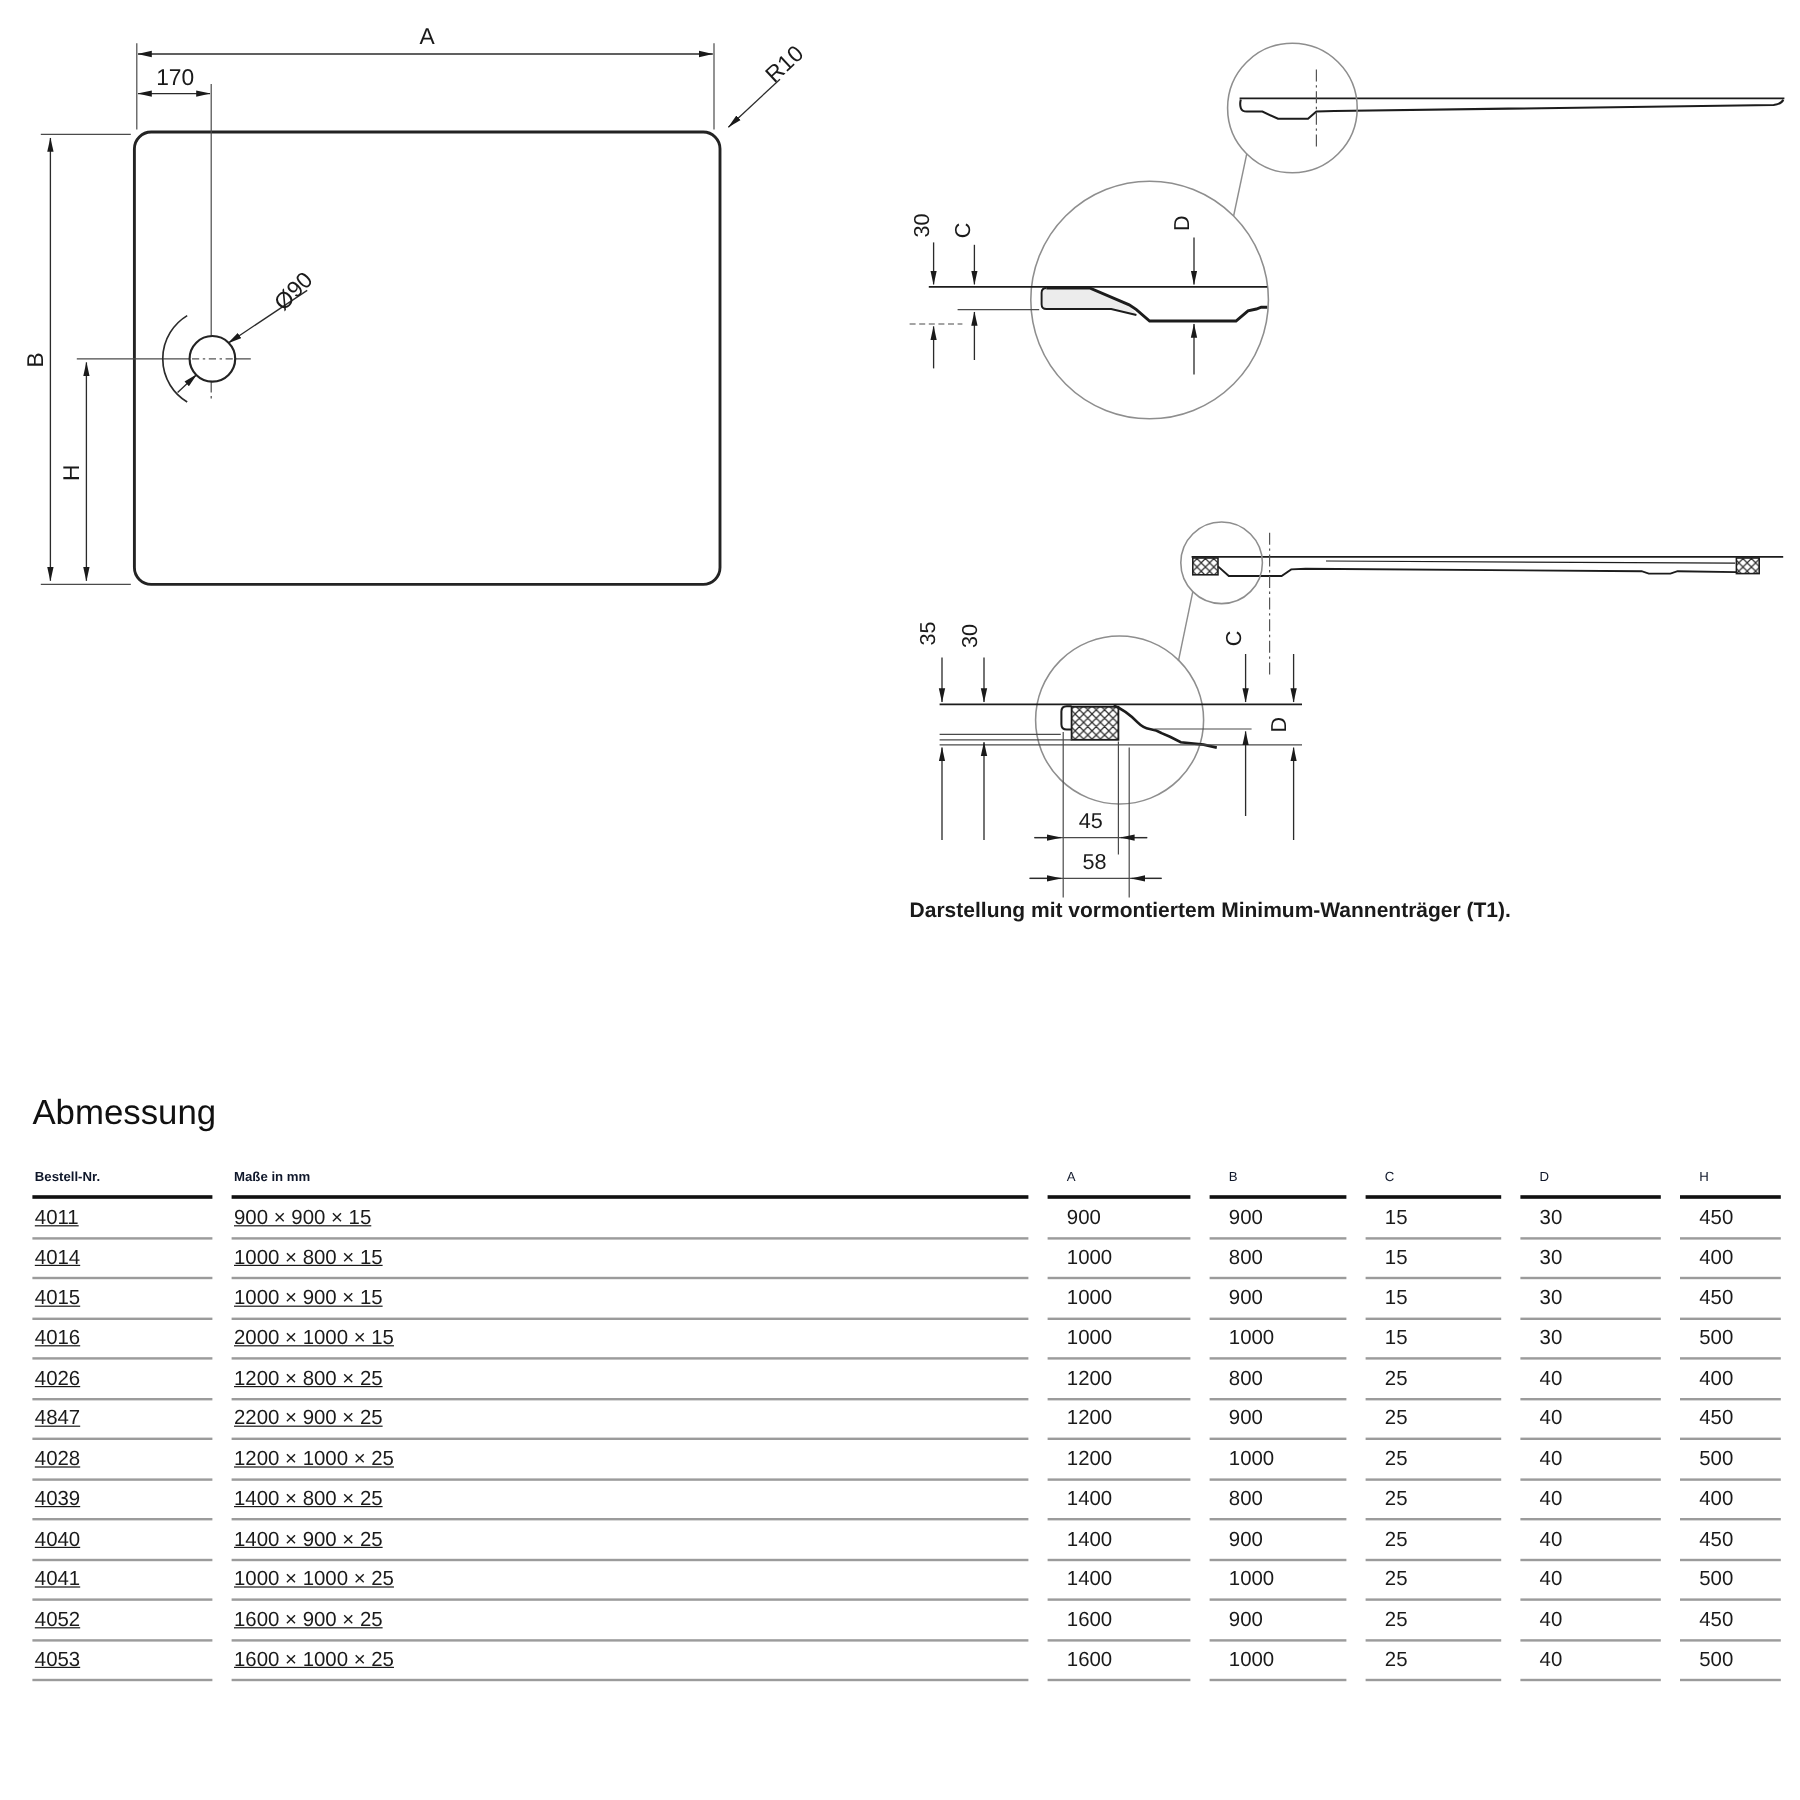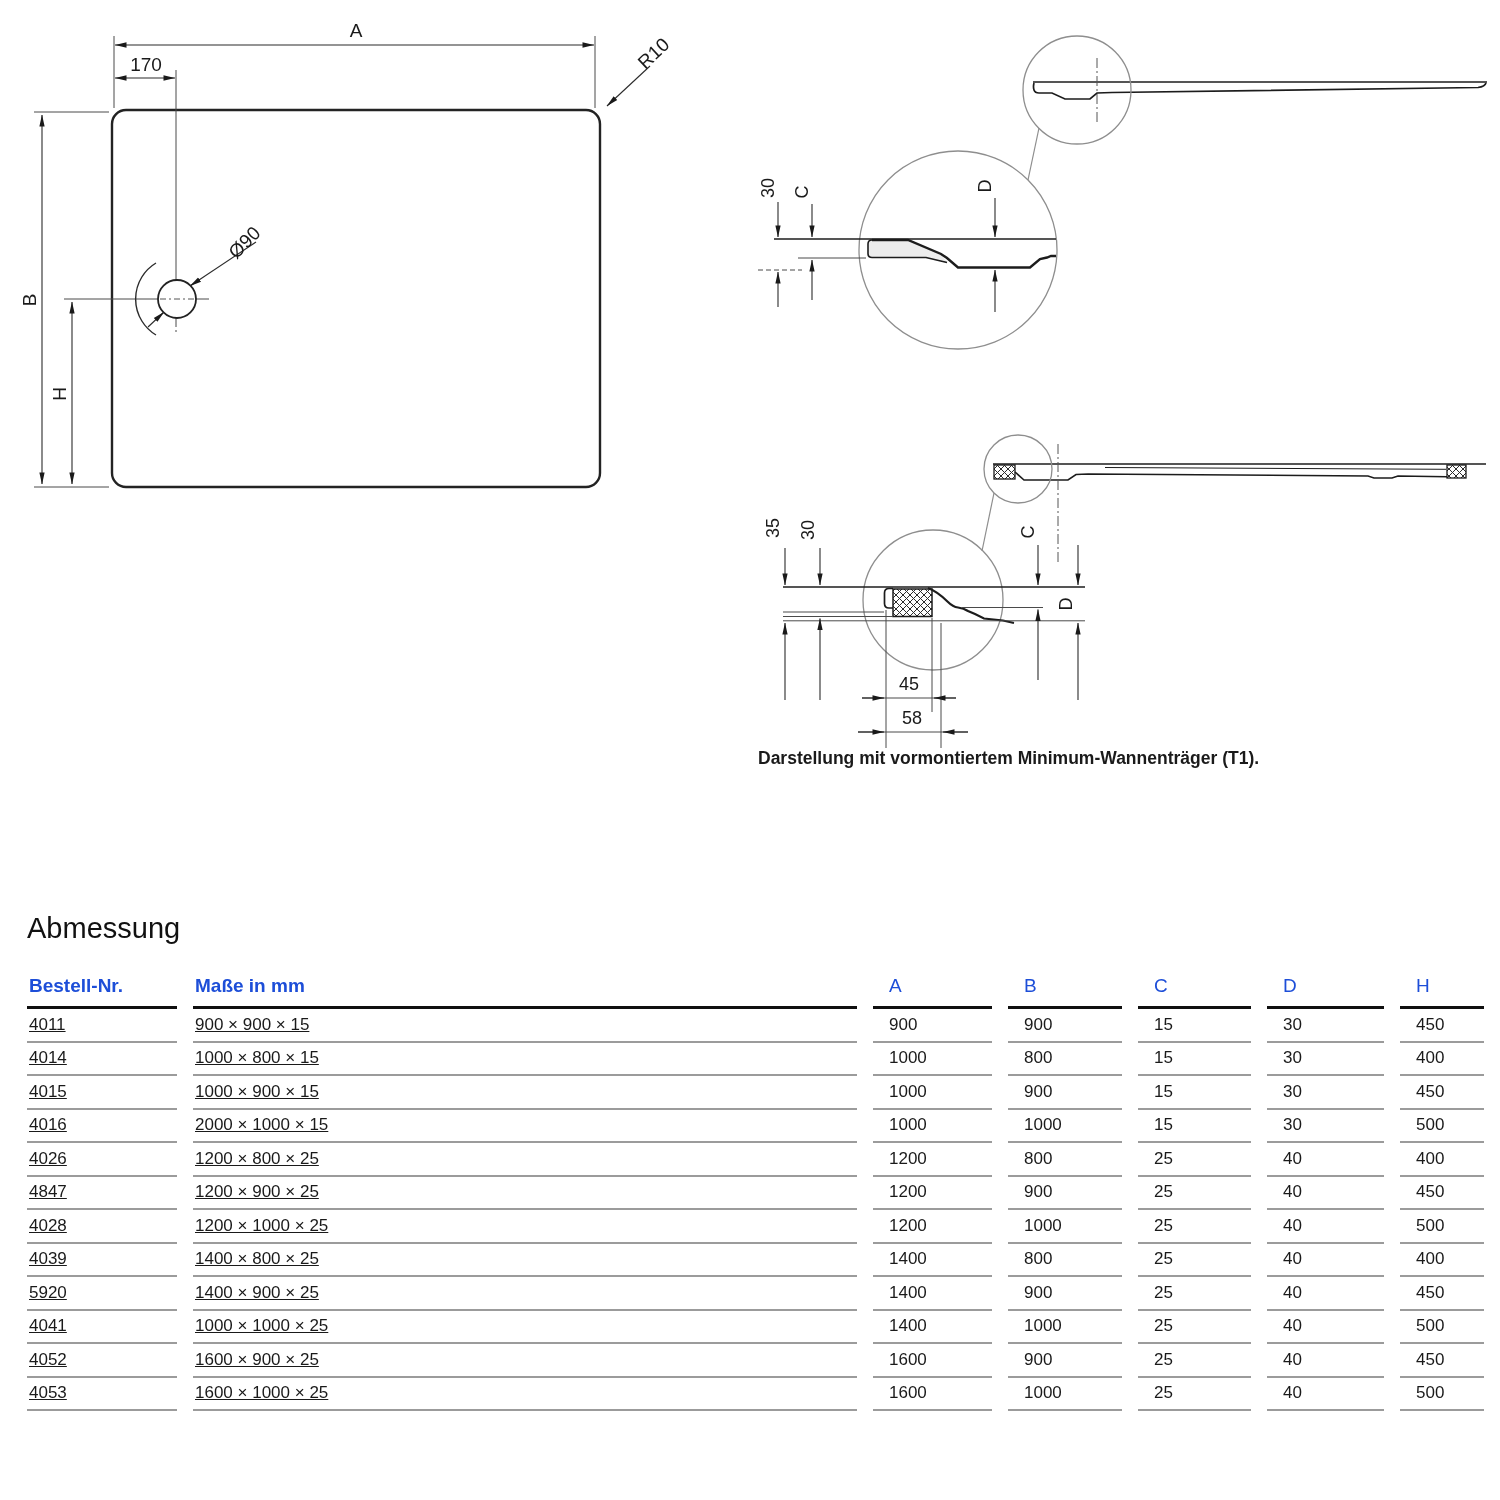--- a/index.html
+++ b/index.html
@@ -5,22 +5,22 @@
   html,body{margin:0;padding:0;background:#fff;}
   .page{position:relative;width:1500px;height:1500px;background:#ffffff;
         font-family:"Liberation Sans",sans-serif;overflow:hidden;}
   svg text{font-family:"Liberation Sans",sans-serif;fill:#1a1a1a;}
   .dimtxt{font-size:19px;}
   .dimtxt2{font-size:18px;}
   .cap{font-size:17.5px;font-weight:bold;}
   .title{position:absolute;left:27px;top:912px;font-size:29px;font-weight:normal;color:#111;}
   table.dims{position:absolute;left:11px;top:975px;border-collapse:separate;border-spacing:16px 0;
              table-layout:fixed;}
-  table.dims th{font-size:19px;text-align:left;vertical-align:bottom;padding:0 0 9px 16px;
-                border-bottom:3px solid #101010;font-weight:normal;color:#1d4ed8;}
+  table.dims th{font-size:11px;text-align:left;vertical-align:bottom;padding:0 0 9px 16px;
+                border-bottom:3px solid #101010;font-weight:normal;color:#0f172a;}
   table.dims th.b{font-weight:bold;padding-left:2px;}
   table.dims td{font-size:17px;color:#1a1a1a;height:31.5px;padding:0 0 0 16px;
                 border-bottom:2px solid #9b9b9b;vertical-align:middle;}
   table.dims td.c1, table.dims td.c2{padding-left:2px;text-decoration:underline;}
 </style>
 </head>
 <body>
 
 <div class="page">
 
@@ -222,21 +222,21 @@
       <td class="c1">4026</td>
       <td class="c2">1200 × 800 × 25</td>
       <td>1200</td>
       <td>800</td>
       <td>25</td>
       <td>40</td>
       <td>400</td>
     </tr>
         <tr>
       <td class="c1">4847</td>
-      <td class="c2">1200 × 900 × 25</td>
+      <td class="c2">2200 × 900 × 25</td>
       <td>1200</td>
       <td>900</td>
       <td>25</td>
       <td>40</td>
       <td>450</td>
     </tr>
         <tr>
       <td class="c1">4028</td>
       <td class="c2">1200 × 1000 × 25</td>
       <td>1200</td>
@@ -248,21 +248,21 @@
         <tr>
       <td class="c1">4039</td>
       <td class="c2">1400 × 800 × 25</td>
       <td>1400</td>
       <td>800</td>
       <td>25</td>
       <td>40</td>
       <td>400</td>
     </tr>
         <tr>
-      <td class="c1">5920</td>
+      <td class="c1">4040</td>
       <td class="c2">1400 × 900 × 25</td>
       <td>1400</td>
       <td>900</td>
       <td>25</td>
       <td>40</td>
       <td>450</td>
     </tr>
         <tr>
       <td class="c1">4041</td>
       <td class="c2">1000 × 1000 × 25</td>

